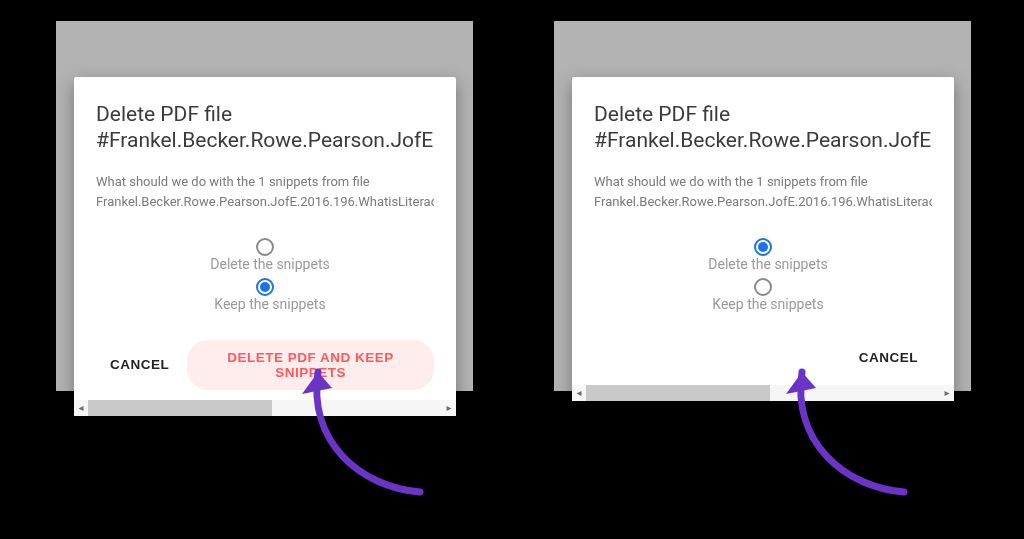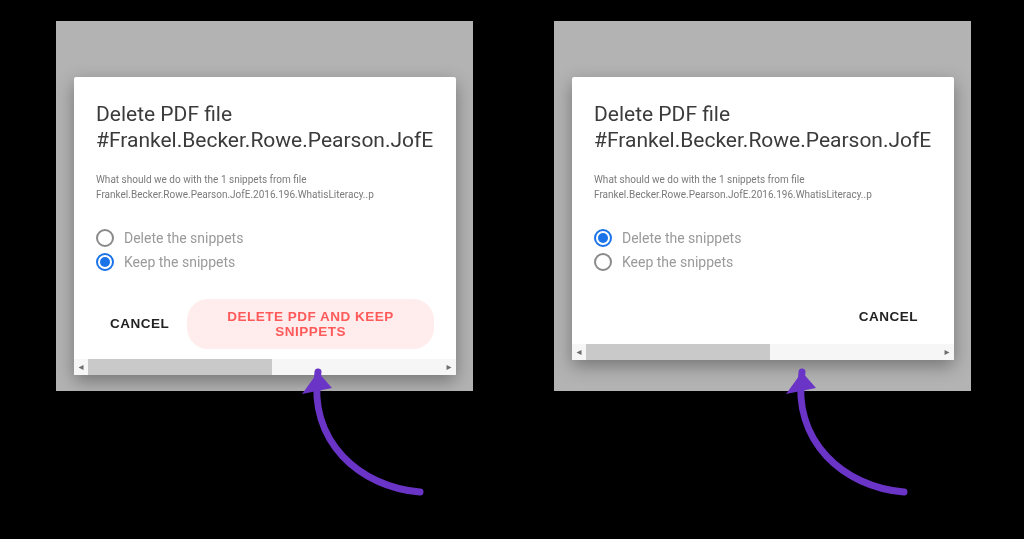--- a/index.html
+++ b/index.html
@@ -40,37 +40,38 @@
       color: #3b3b3b;
       white-space: nowrap;
       overflow: hidden;
       text-overflow: clip;
     }
     .title .line1,
     .title .line2 { display: block; }
 
     .question {
       margin-top: 18px;
-      font-size: 10px;
+      font-size: 13px;
       color: #7a7a7a;
       line-height: 1.55;
       white-space: nowrap;
       overflow: hidden;
     }
     .question .q1,
     .question .q2 { display: block; }
 
     .options {
       margin-top: 26px;
     }
     .option {
       display: flex;
       align-items: center;
       margin: 6px 0;
       cursor: pointer;
+      flex-direction: column;
     }
     .option .label {
       font-size: 14px;
       color: #9a9a9a;
       margin-left: 10px;
     }
     .radio-ring {
       width: 18px;
       height: 18px;
       border-radius: 50%;

